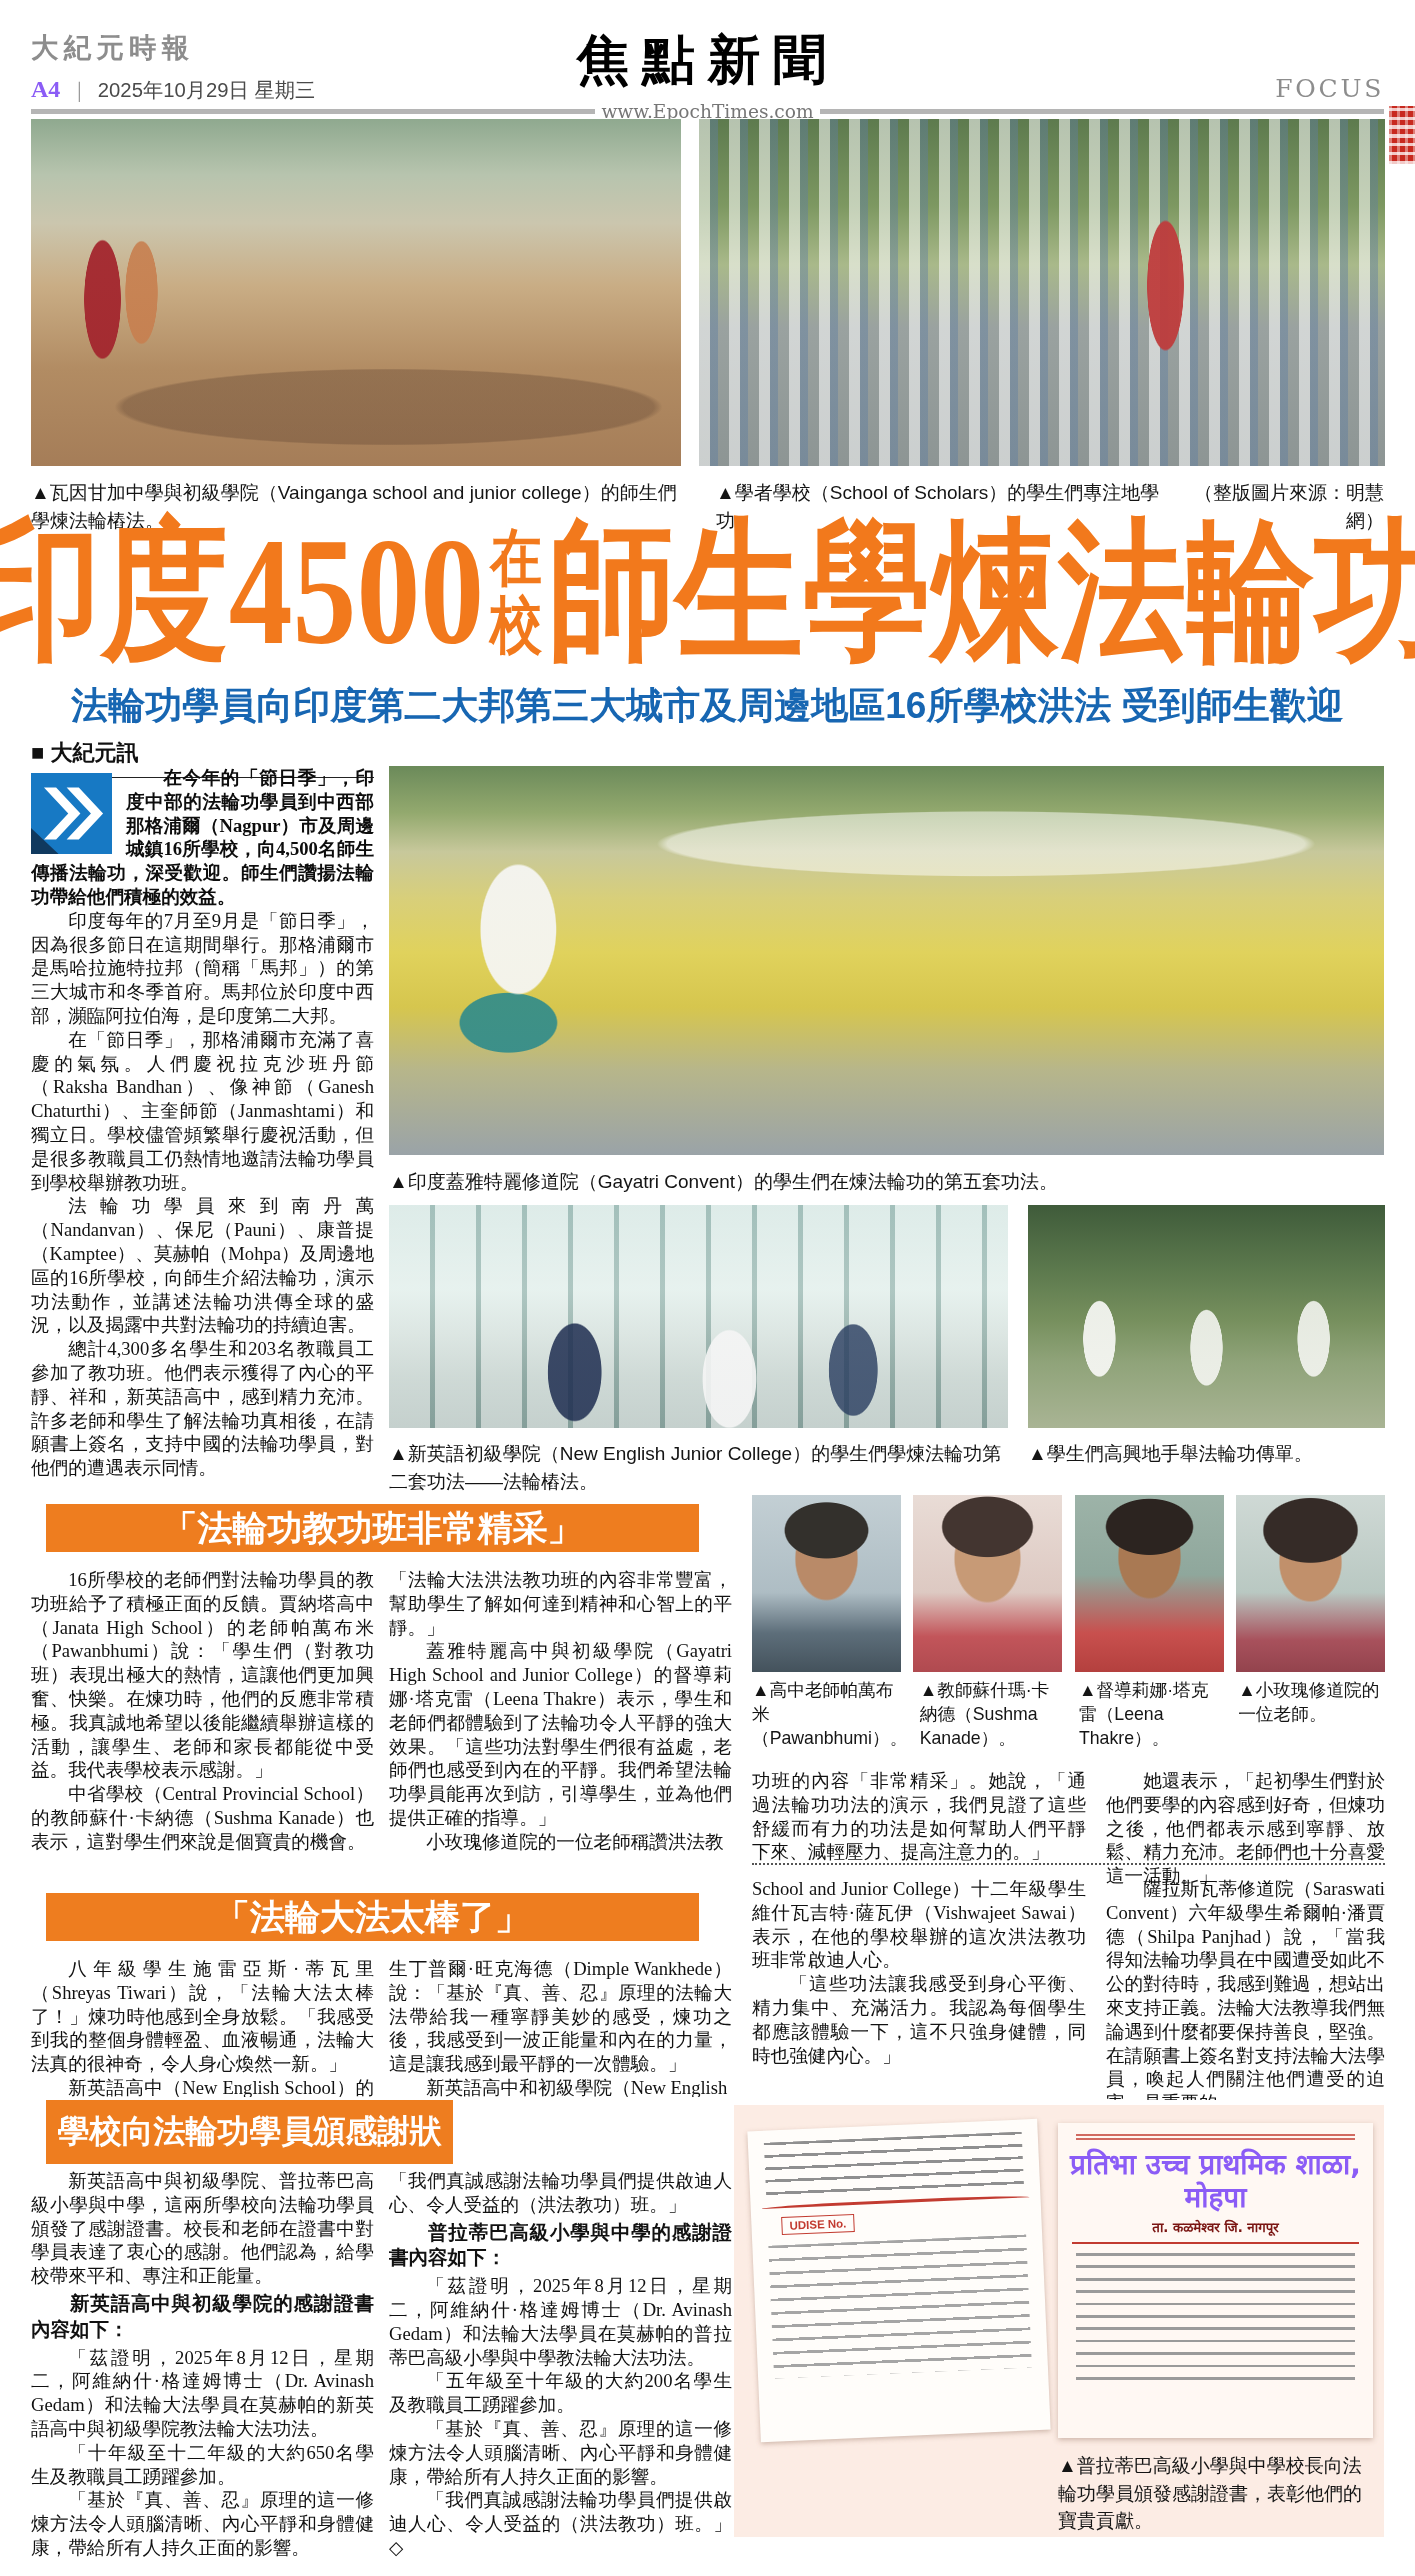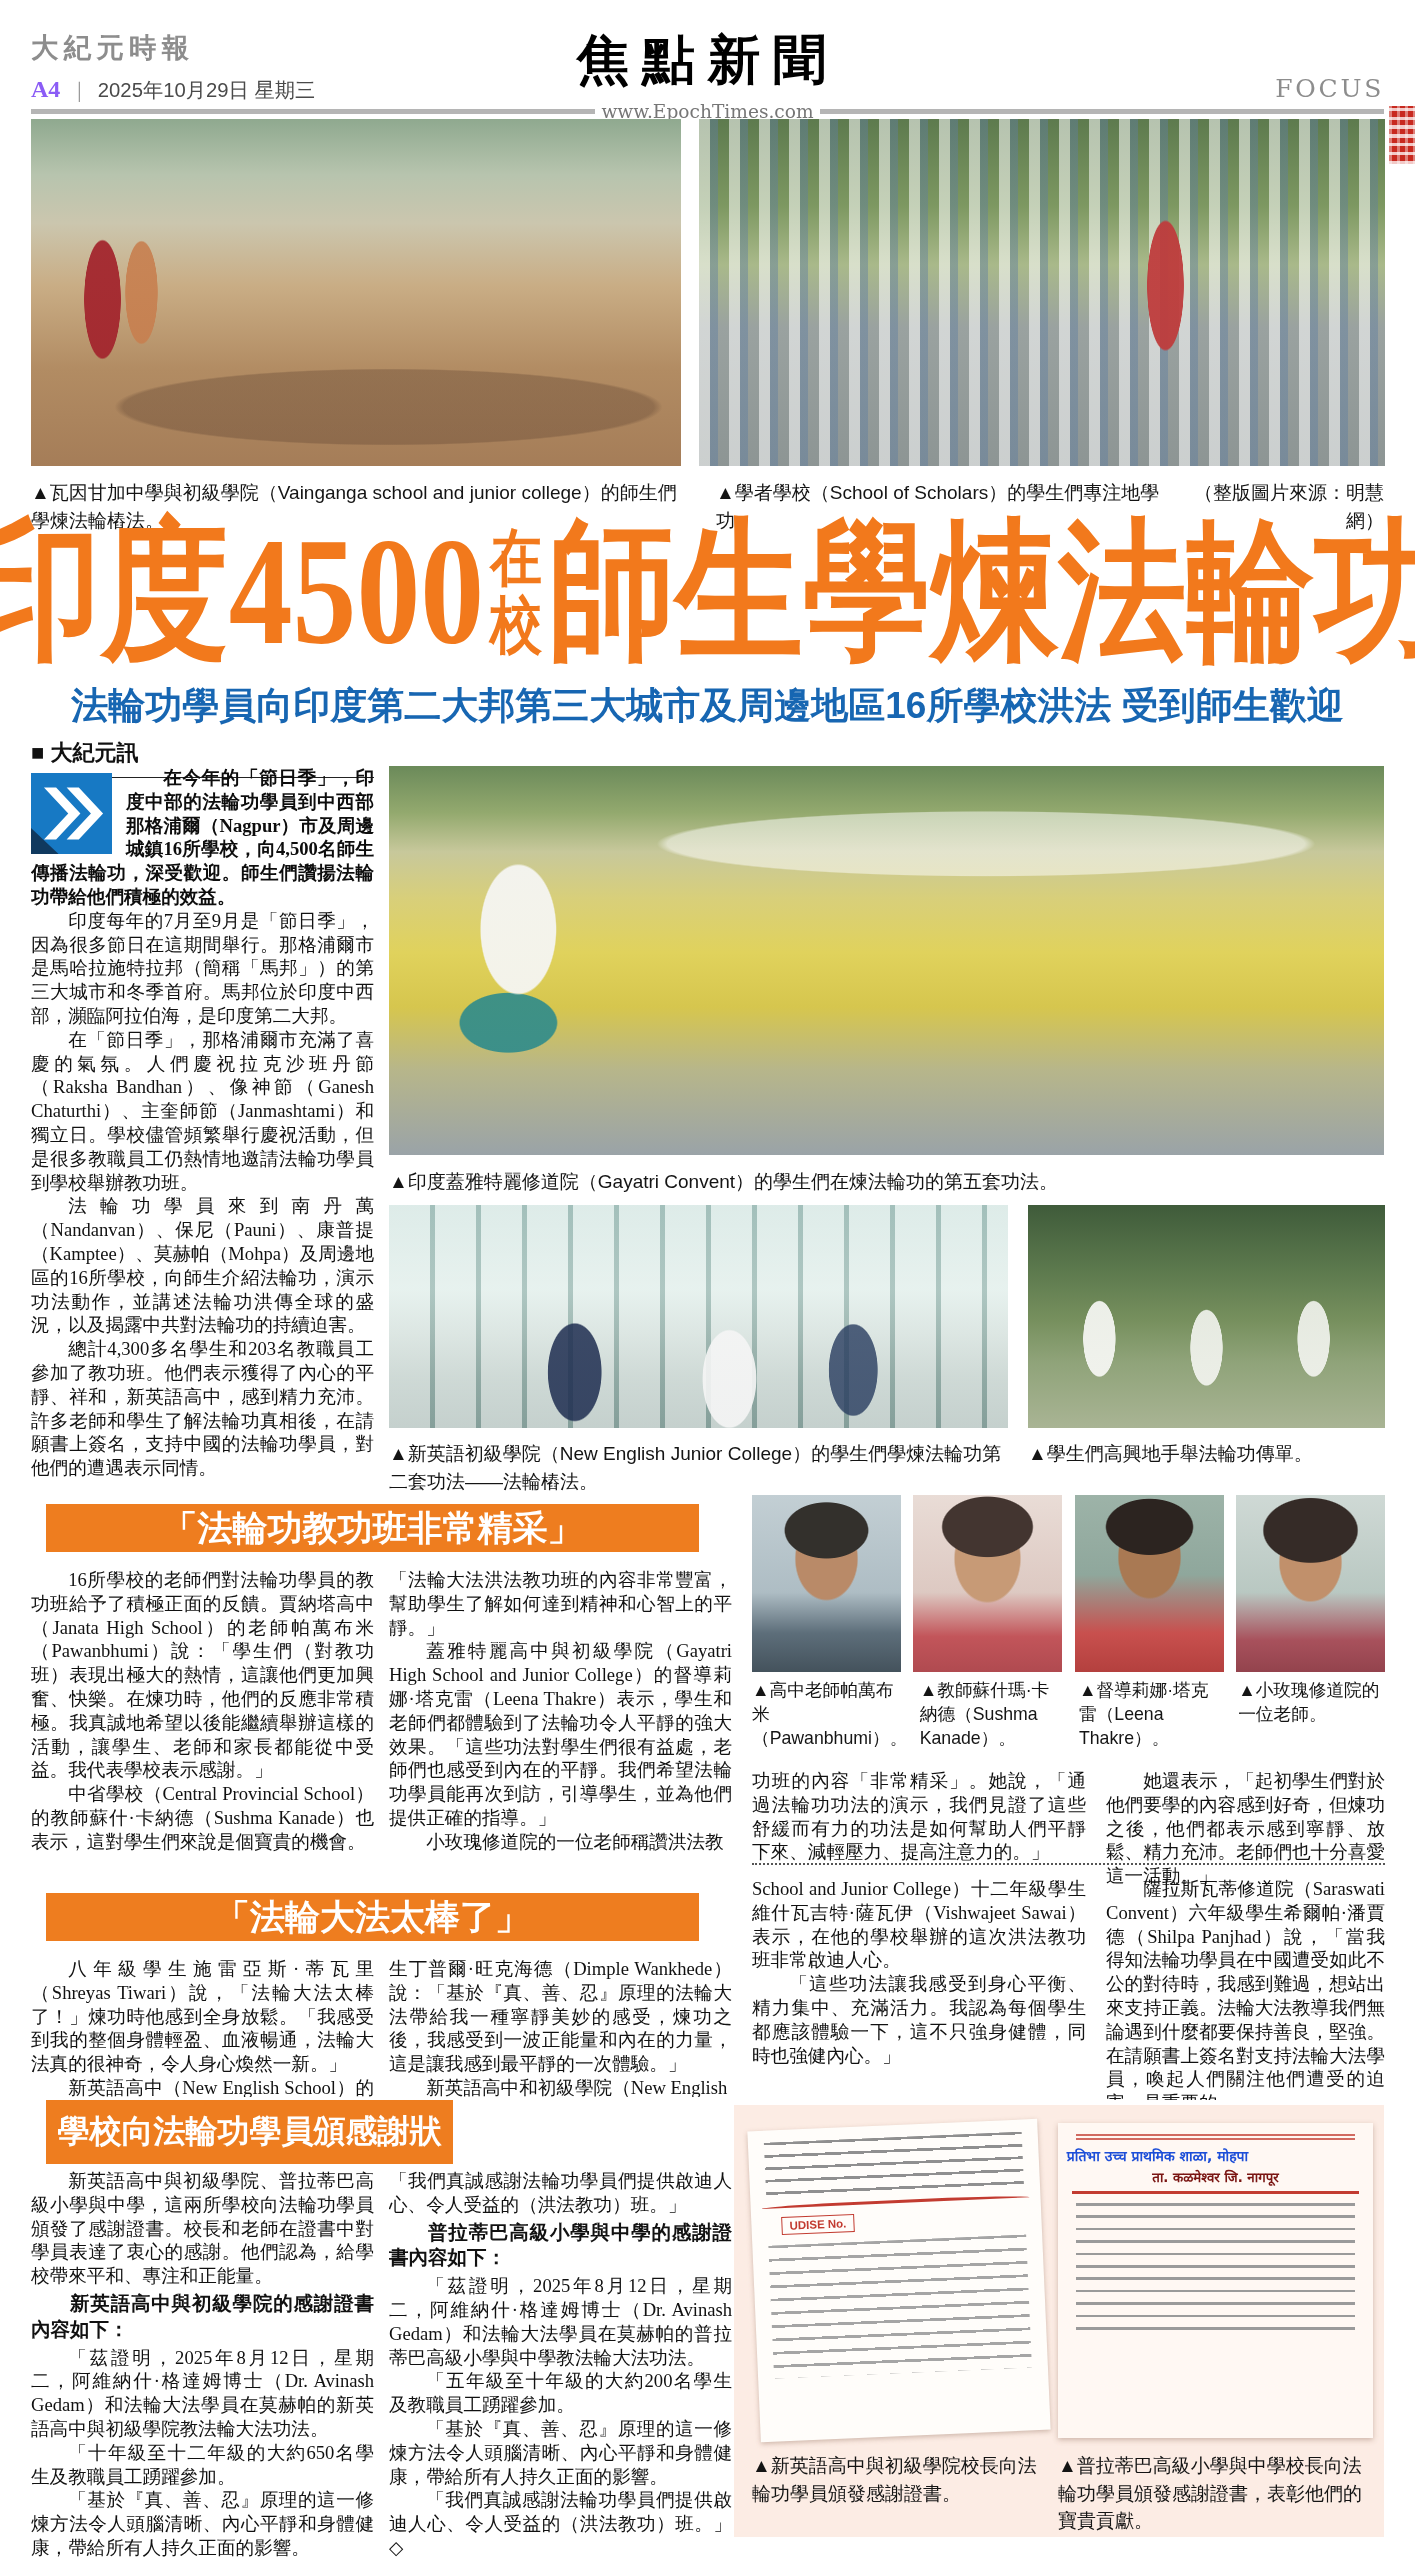--- a/index.html
+++ b/index.html
@@ -144,22 +144,22 @@
       background:repeating-linear-gradient(180deg,#8f8f8f 0 2.7px, transparent 2.7px 12.4px); }
   .cert-left .cl-redline { height:3.5px; margin:5.3px 10.6px; background:#c23b30; border-radius:50% 50% 0 0/100% 100% 0 0; }
   .cert-left .cl-udise { display:inline-block; margin:3.5px 0 3.5px 30px; padding:1.8px 7px;
       border:1.8px solid #c23b30; color:#c23b30; font-family:"Liberation Sans",sans-serif;
       font-size:11.5px; font-weight:bold; }
   .cert-left .cl-body { height:133px; margin:7px 16px;
       background:repeating-linear-gradient(180deg,#a5a5a5 0 2.7px, transparent 2.7px 13.3px); }
   .cert-right { left:1058px; top:2123px; width:315px; height:315px; background:#fff8f3; }
   .cr-topline { height:8.8px; margin:10.6px 17.7px 3.5px 17.7px;
       background:repeating-linear-gradient(180deg,#c23b30 0 1.8px, transparent 1.8px 4.4px); opacity:.75; }
-  .cr-title { margin:5.3px 8.8px 0 8.8px; color:#1d4ed8; font-weight:bold;
-      font-family:"DejaVu Sans",sans-serif; font-size:14px; line-height:1.2; }
+  .cr-title { margin:5.3px 8.8px 0 8.8px; text-align:center; color:#8b5cf6; font-weight:bold;
+      font-family:"DejaVu Sans",sans-serif; font-size:28px; line-height:1.2; }
   .cr-subtitle { margin:3.5px 8.8px; text-align:center; color:#7a1512; font-family:"DejaVu Sans",sans-serif;
       font-size:13.3px; font-weight:bold; }
   .cr-rule { height:2.7px; margin:5.3px 14px; background:#c23b30; }
   .cr-body { height:133px; margin:8.8px 17.7px;
       background:repeating-linear-gradient(180deg,#9a9a9a 0 2.7px, transparent 2.7px 12.4px); }
   .cap-cert-l { left:752px; top:2452px; width:294px; }
   .cap-cert-r { left:1058px; top:2452px; width:320px; }
 </style>
 </head>
 <body>
@@ -311,17 +311,16 @@
     <span class="cl-udise">UDISE No.</span>
     <div class="cl-body"></div>
   </div>
   <div class="abs cert cert-right">
     <div class="cr-topline"></div>
     <div class="cr-title">प्रतिभा उच्च प्राथमिक शाळा, मोहपा</div>
     <div class="cr-subtitle">ता. कळमेश्वर जि. नागपूर</div>
     <div class="cr-rule"></div>
     <div class="cr-body"></div>
   </div>
-  <div class="abs caption cap-cert-l">▲新英語高中與初級學院校長向法輪功學員頒發感謝證書。</div>
   <div class="abs caption cap-cert-r">▲普拉蒂巴高級小學與中學校長向法輪功學員頒發感謝證書，表彰他們的寶貴貢獻。</div>
 
 </div>
 
 
 </body></html>

